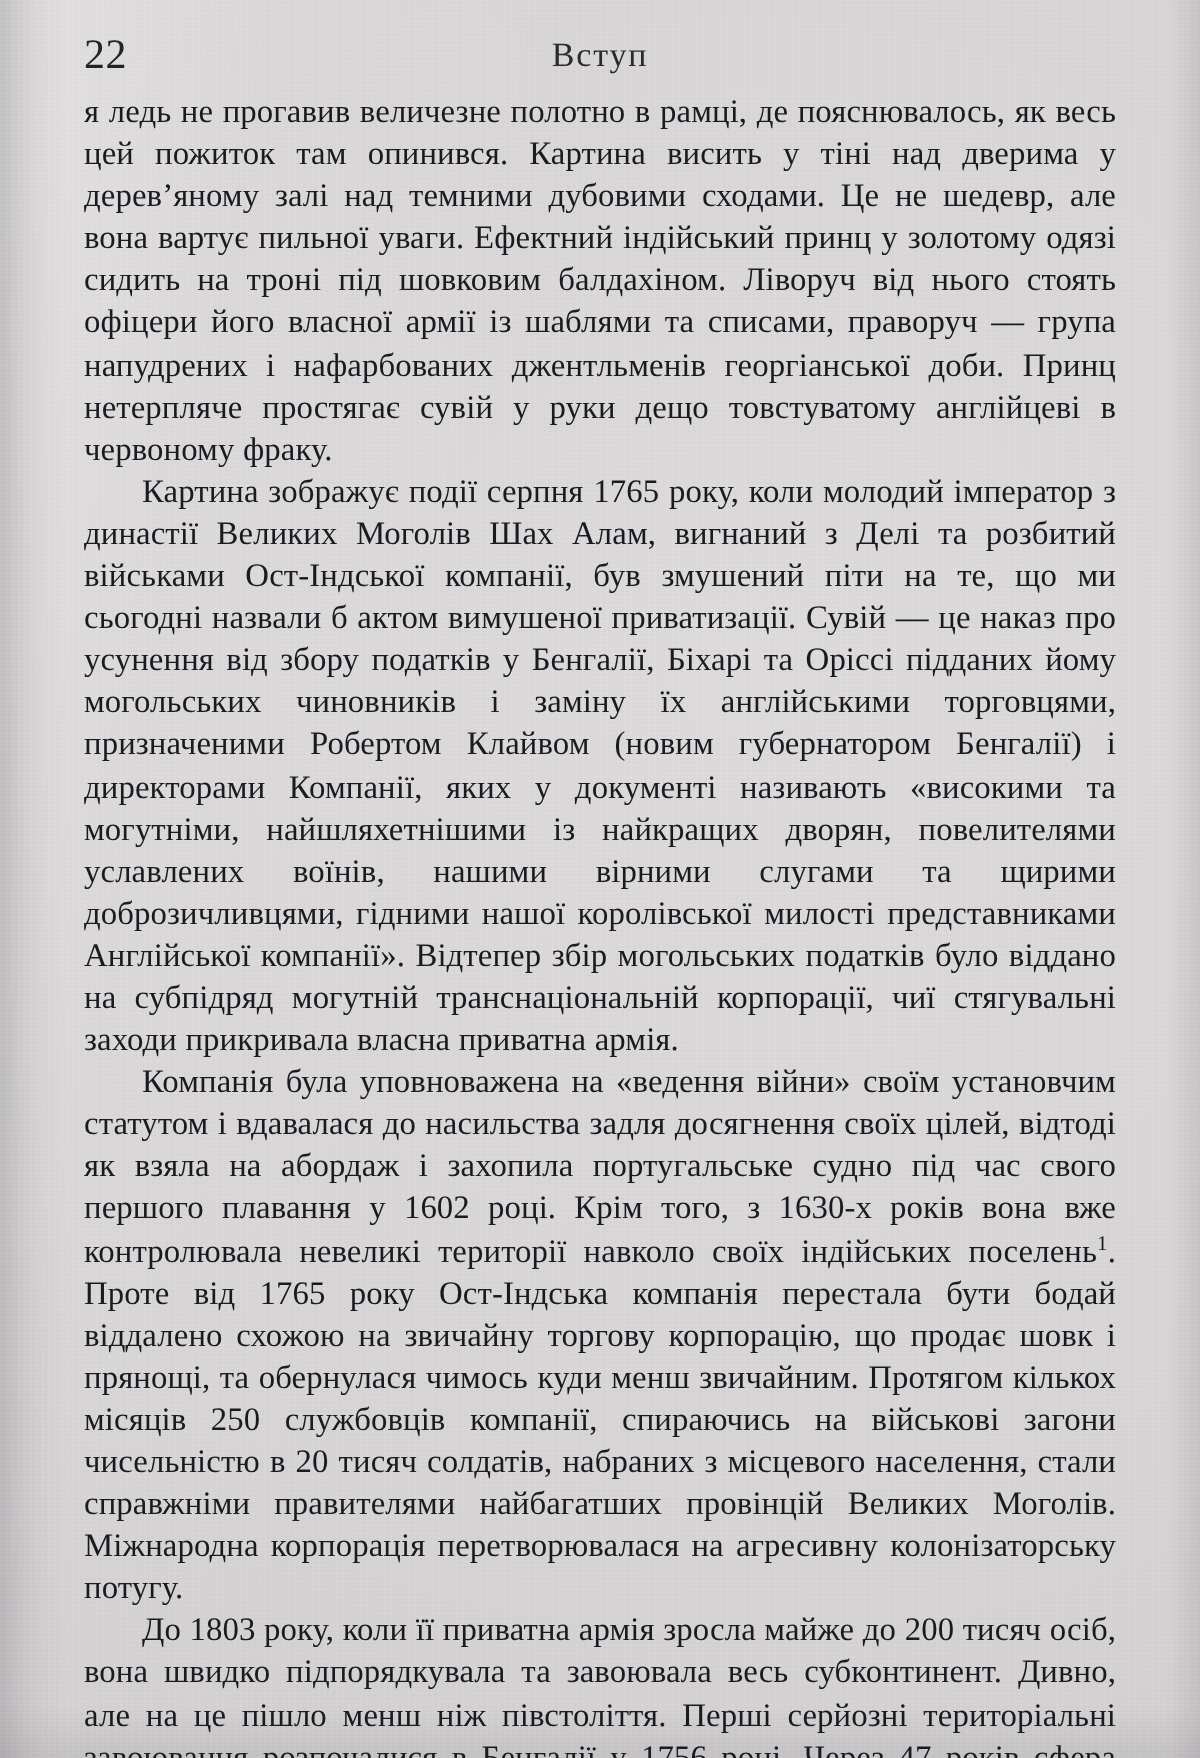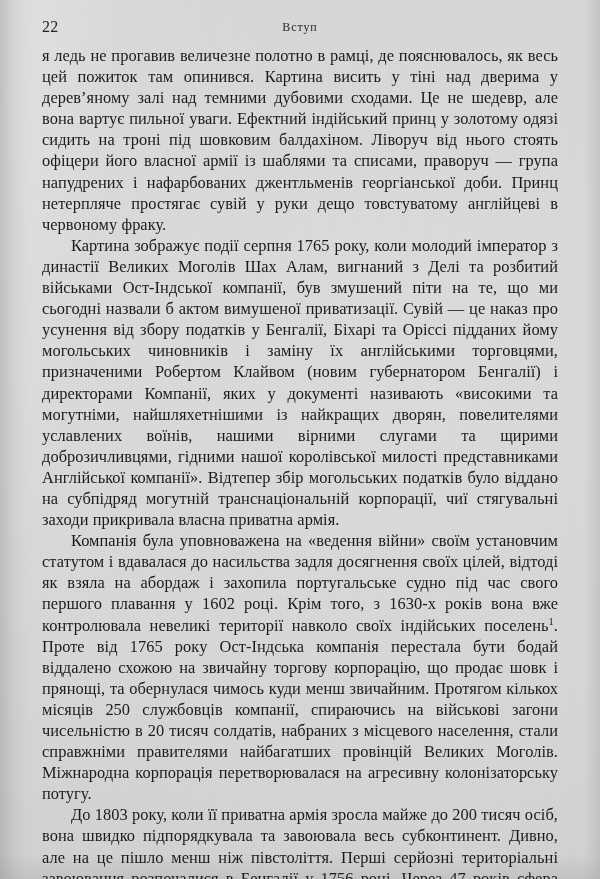--- a/index.html
+++ b/index.html
@@ -68,33 +68,33 @@
     position: absolute;
     top: 16px;
     left: 42px;
     width: 516px;
     height: 22px;
   }
   .folio {
     position: absolute;
     left: 0;
     top: 0;
-    font-size: 16px;
+    font-size: 21px;
     line-height: 22px;
     letter-spacing: 0.2px;
     color: #23232a;
     text-align: right;
   }
   .head-title {
     position: absolute;
     left: 0;
     top: 1px;
     width: 516px;
     text-align: center;
-    font-size: 12px;
+    font-size: 17px;
     line-height: 21px;
     letter-spacing: 0.9px;
     color: #2a2a31;
   }
 
   
   .textblock {
     position: absolute;
     left: 42px;
     top: 45px;

